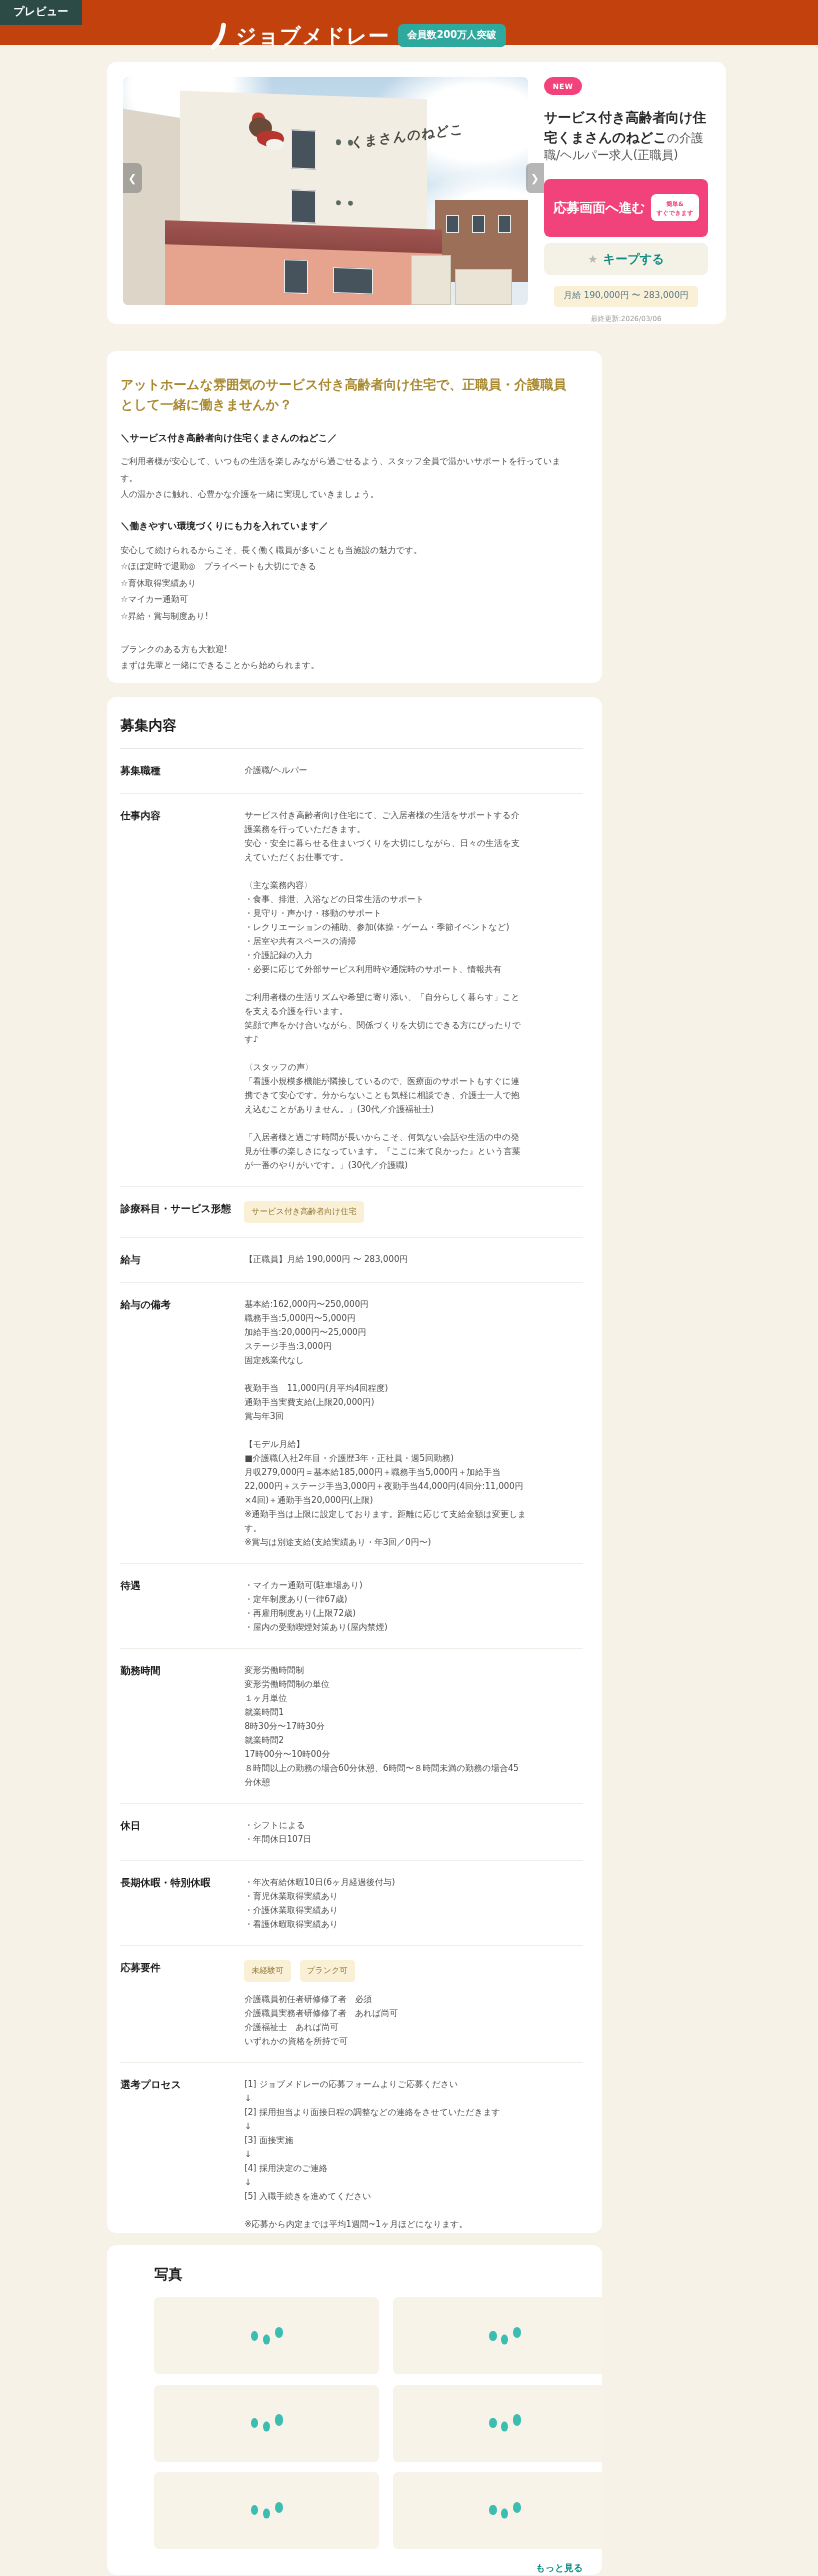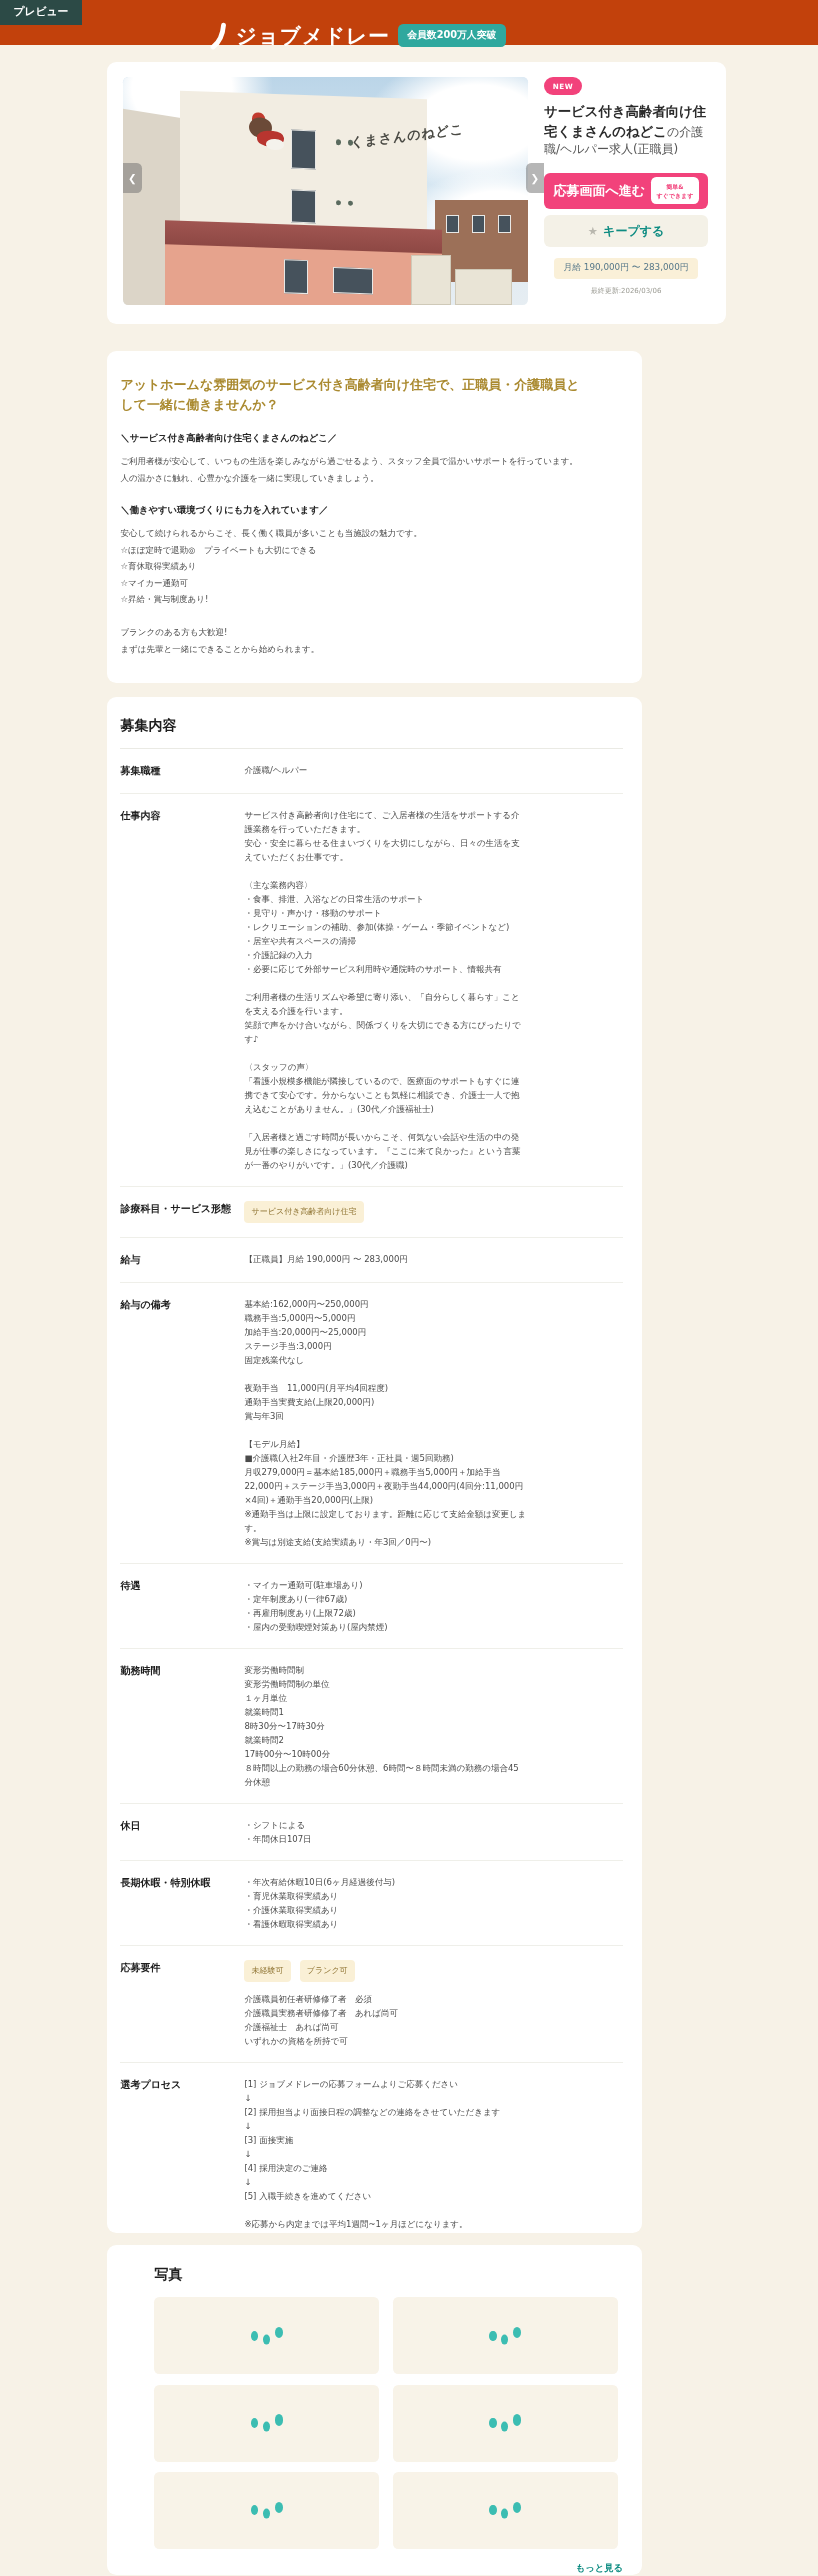--- a/index.html
+++ b/index.html
@@ -18,21 +18,21 @@
     font-size:10.8px; font-weight:bold; padding:4.6px 13.4px 6.2px; }
   .logo-area { position:absolute; left:210px; top:13px; height:45px; display:flex; align-items:center; gap:8.2px; }
   .logo-mark svg { display:block; }
   .logo-text { color:#fff; font-size:20.6px; font-weight:bold; letter-spacing:1px; }
   .member-badge { background:#2FA89E; color:#fff; font-size:9.8px; font-weight:bold;
     padding:5.2px 9.3px; border-radius:5.2px; }
 
   
   .card { background:#fff; border-radius:9.3px; margin-left:107px; overflow:hidden; position:relative; }
   .hero-card { width:619px; height:262px; margin-top:16.5px; }
-  .sec-card  { width:535px; }
+  .sec-card  { width:495px; }
 
   
   .photo { position:absolute; left:16px; top:15.5px; width:405px; height:228px; border-radius:5.2px;
     overflow:hidden; background:linear-gradient(180deg,#BBD5E8 0%,#D8E8F3 50%,#E6EDF2 100%); }
   .cloud { position:absolute; background:radial-gradient(closest-side,#ffffff 0%,#ffffff 55%,rgba(255,255,255,0) 100%); border-radius:50%; }
   .bld-side { position:absolute; left:-2%; top:16%; width:17%; height:90%; background:#DCD5C8; transform:skewY(9deg); }
   .bld-front { position:absolute; left:14%; top:8%; width:61%; height:95%; background:#F2EDE2; transform:skewY(2deg); }
   .band-maroon { position:absolute; left:-6%; top:60%; width:112%; height:12%; background:linear-gradient(180deg,#A05551,#8C4743); }
   .band-salmon { position:absolute; left:-6%; top:71%; width:112%; height:30%; background:#E6A38D; }
   .win { position:absolute; background:#46525C; border:1.5px solid #E8E8E6; }
@@ -46,24 +46,24 @@
   .bld-neighbor { position:absolute; right:0; bottom:10%; width:23%; height:36%; background:#9C7058; }
   .machinery { position:absolute; background:#E9E4D6; border:0.5px solid #CFC9B8; }
   .nav-btn { position:absolute; top:101px; width:18.5px; height:30px; background:rgba(110,110,110,.5);
     color:#fff; font-size:10.3px; display:flex; align-items:center; justify-content:center; }
   .nav-prev { left:0; border-radius:0 5.2px 5.2px 0; }
   .nav-next { right:0; border-radius:5.2px 0 0 5.2px; }
 
   .hero-right { position:absolute; left:437px; top:15.5px; width:164px; }
   .new-badge { display:inline-block; background:#F2427B; color:#fff; font-size:7.2px; font-weight:bold;
     padding:4.6px 8.8px; border-radius:10.3px; letter-spacing:0.5px; }
-  .hero-title { margin-top:7px; line-height:1.45; }
+  .hero-title { margin-top:13px; line-height:1.45; }
   .hero-title .t-bold { font-size:13.4px; font-weight:bold; color:#2b2b2b; }
   .hero-title .t-rest { font-size:12px; color:#555; }
-  .apply-btn { margin-top:14.4px; width:164px; height:36px; background:#F2427B; border-radius:6.2px;
+  .apply-btn { margin-top:14.4px; width:164px; height:58px; background:#F2427B; border-radius:6.2px;
     display:flex; align-items:center; justify-content:center; gap:6.2px; cursor:pointer; }
   .apply-btn .a-label { color:#fff; font-size:13px; font-weight:bold; }
   .apply-sub { background:#fff; color:#F2427B; font-size:6px; font-weight:bold; border-radius:5.2px;
     padding:4.6px 5.2px; text-align:center; line-height:1.5; }
   .keep-btn { margin-top:6.2px; width:164px; height:32px; background:#F4F1E7; border-radius:6.2px;
     display:flex; align-items:center; justify-content:center; gap:5.2px; cursor:pointer; }
   .keep-star { color:#B9B7AE; font-size:11.3px; }
   .keep-label { color:#0E8C82; font-size:12px; font-weight:bold; }
   .salary-chip { margin:11.3px auto 0; width:fit-content; background:#FAF0D8; color:#56788A;
     font-size:8.8px; padding:4.1px 9.3px; border-radius:4.1px; }

